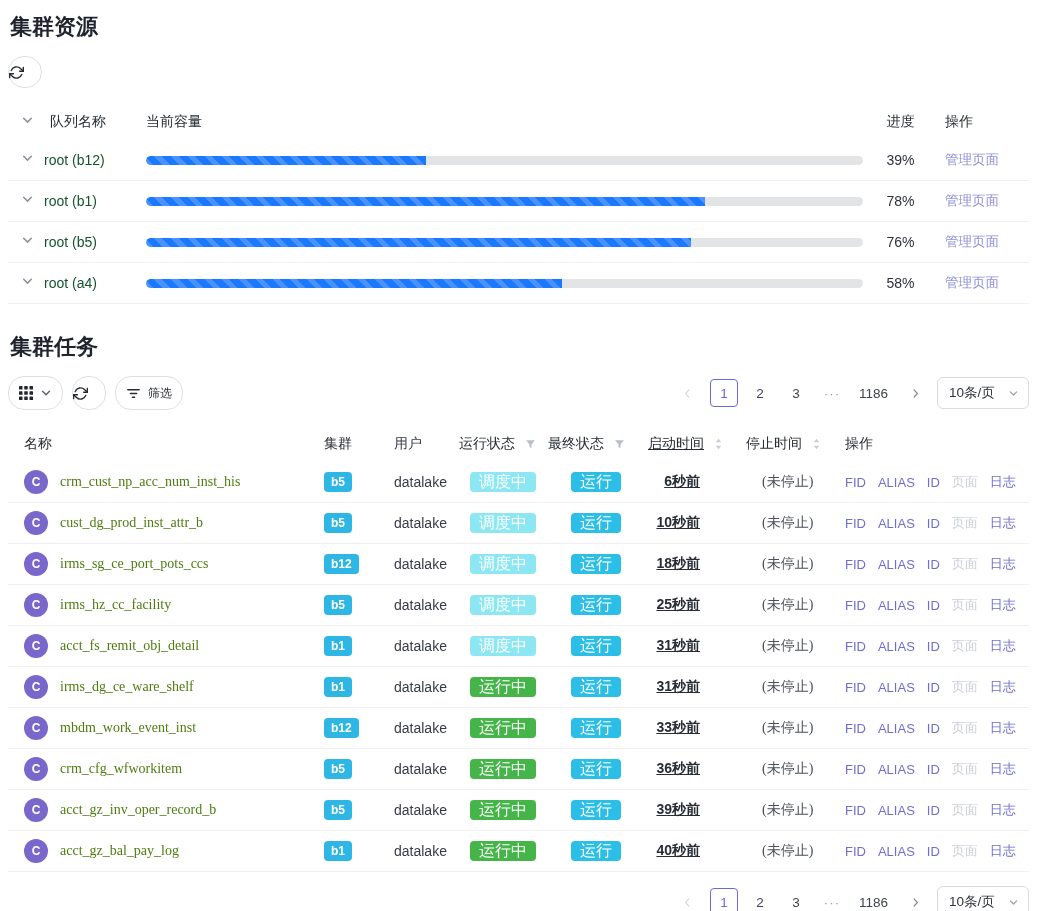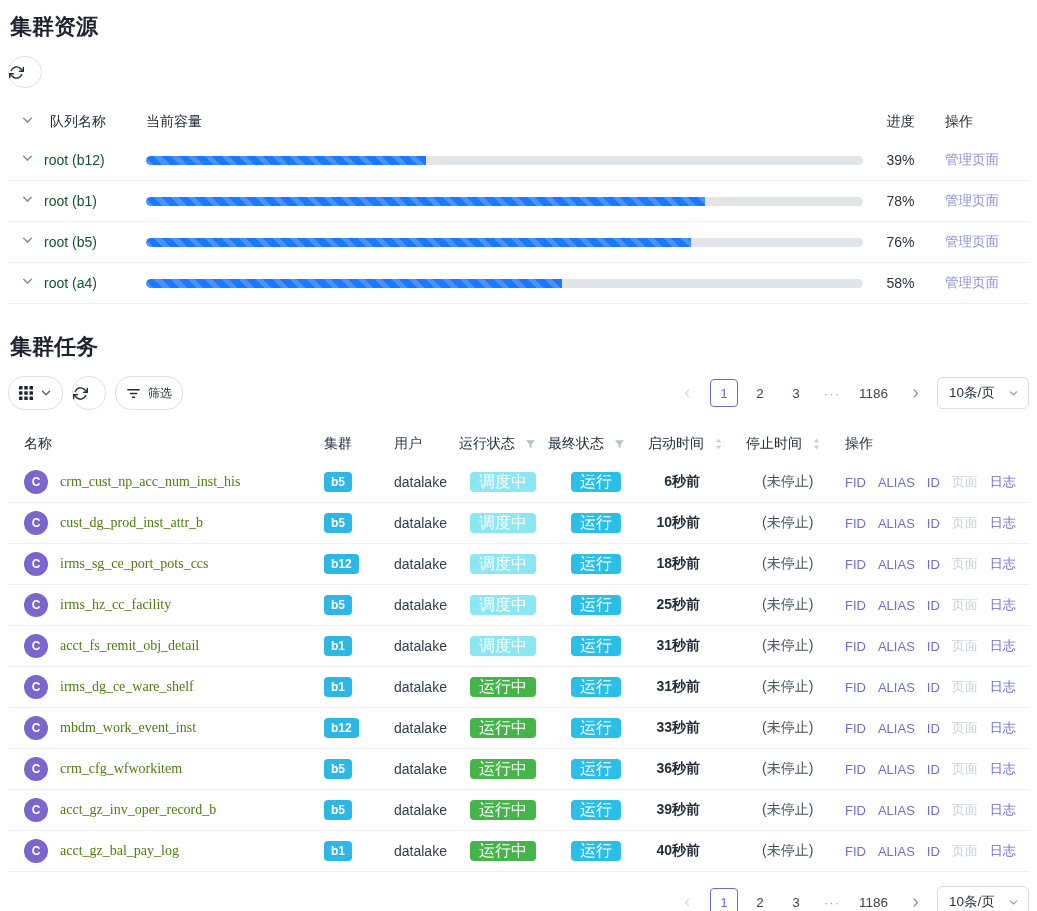--- a/index.html
+++ b/index.html
@@ -70,22 +70,22 @@
   .task-table { margin-top: 16px; }
   .trow { display: flex; align-items: center; height: 41px; border-bottom: 1px solid #f0f0f0; }
   .thead { height: 36px; border-bottom: none; color: #262b34; justify-content: space-between; }
   .td { display: flex; align-items: center; }
   .c-name { width: 313px; padding-left: 16px; }
   .thead .c-name { padding-left: 16px; }
   .c-cluster { width: 73px; padding-left: 3px; }
   .c-user { width: 65px; color: #353b47; }
   .c-run { width: 89px; padding-left: 11px; }
   .c-final { width: 100px; padding-left: 23px; }
-  .c-start { width: 98px; justify-content: flex-end; padding-right: 46px; font-weight: 700; color: #272c35; }
-  .c-stop { width: 99px; padding-left: 16px; color: #4a4f59; }
+  .c-start { width: 98px; justify-content: flex-end; padding-right: 46px; font-weight: 700; color: #272c35; text-decoration: underline; }
+  .c-stop { width: 99px; padding-left: 16px; color: #4a4f59; font-family: Liberation Serif, serif; }
   .c-ops { flex: 1; gap: 12px; }
   .thead .c-run, .thead .c-final, .thead .c-start, .thead .c-stop { padding: 0; font-weight: 400; color: #262b34; justify-content: flex-start; }
   .head-ic { margin-left: 10px; display: inline-flex; }
 
   .avatar {
     width: 24px; height: 24px; border-radius: 50%; background: #7a67cb; color: #fff;
     font-size: 12px; font-weight: 700; display: inline-flex; align-items: center; justify-content: center;
     margin-right: 12px; flex: 0 0 auto;
   }
   .tname { color: #4d7c0f; font-family: Liberation Serif, serif; }

